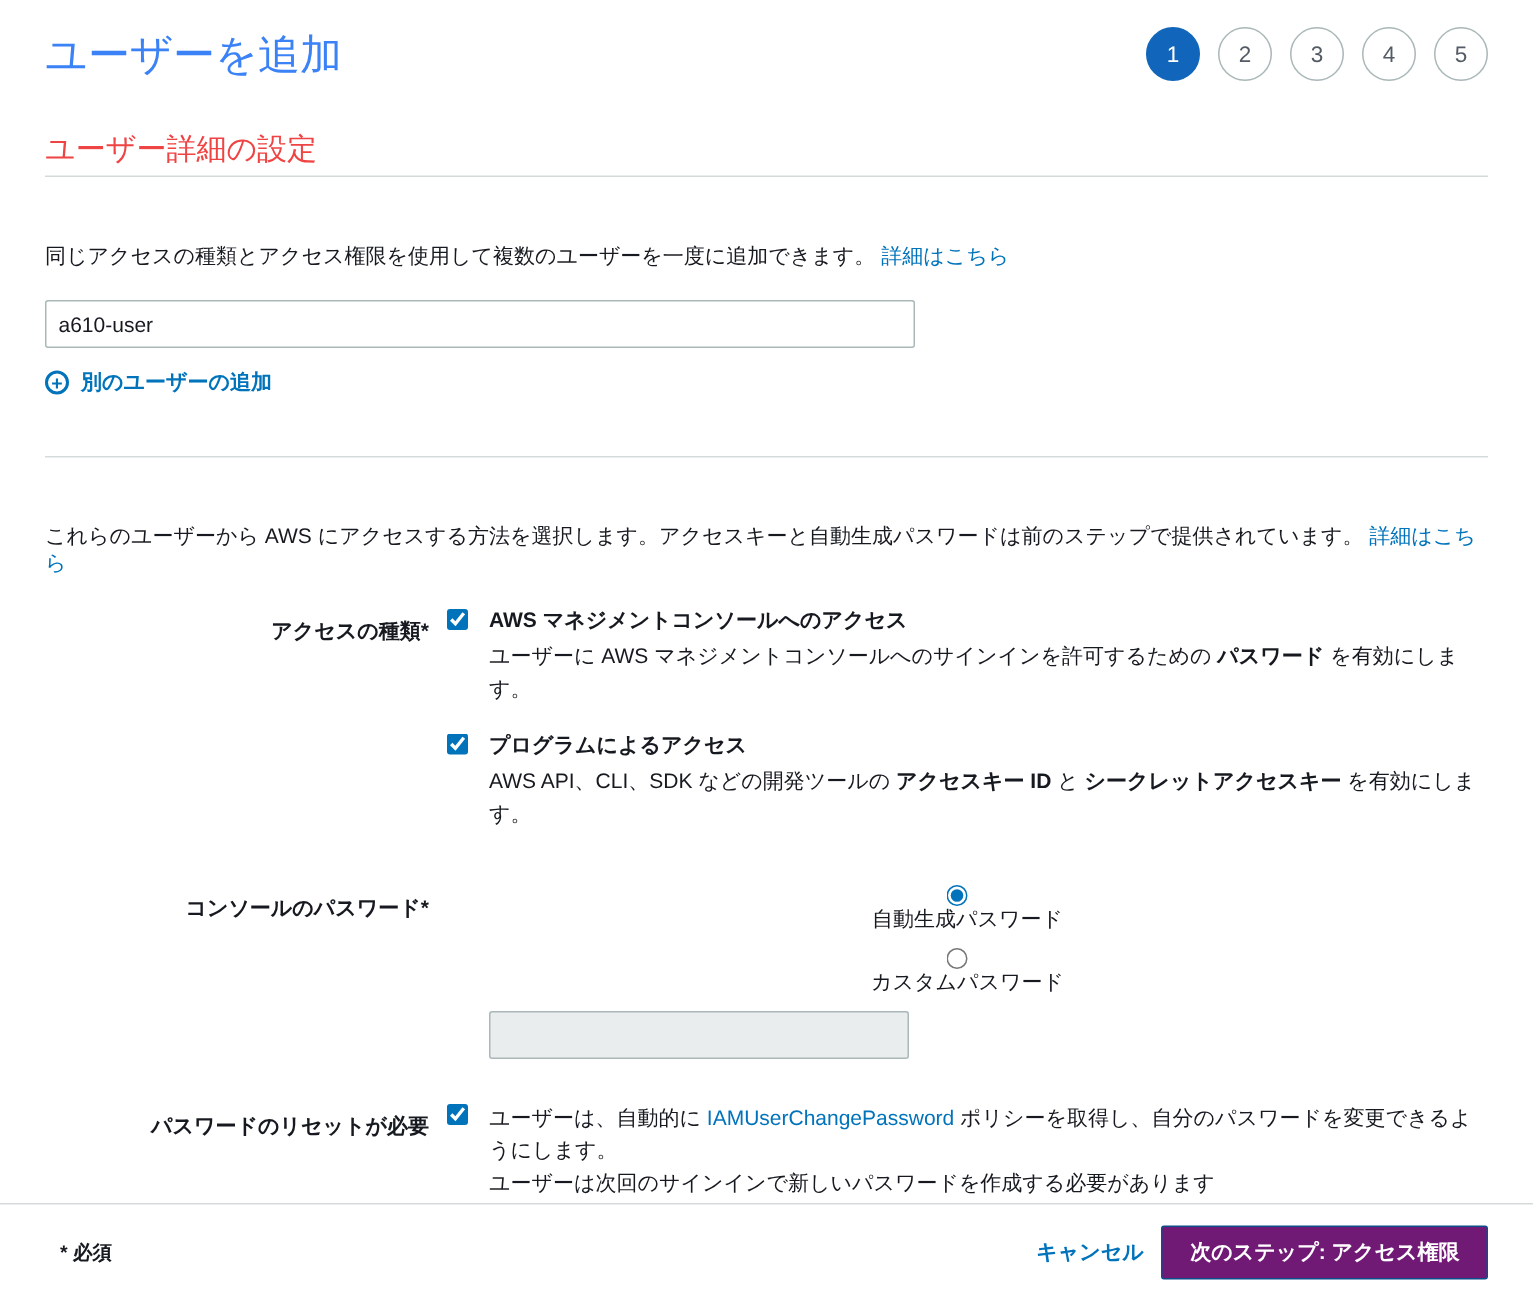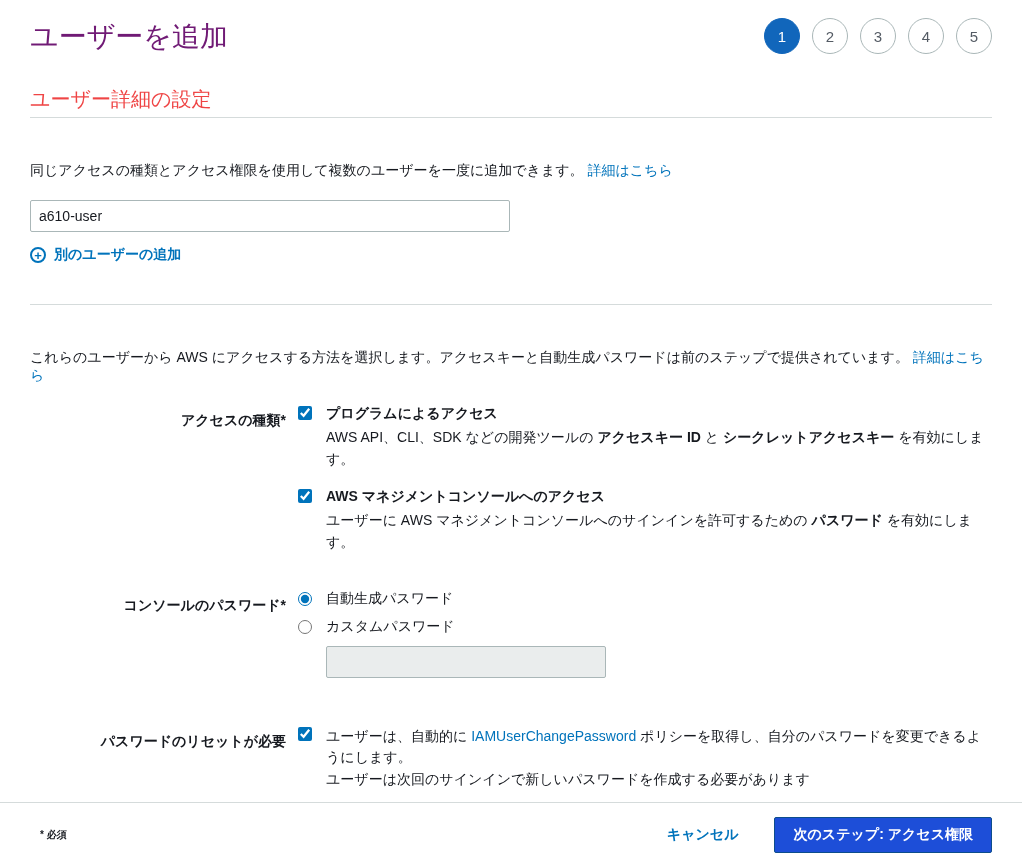--- a/index.html
+++ b/index.html
@@ -15,21 +15,21 @@
     }
     .header-row {
       display: flex;
       justify-content: space-between;
       align-items: flex-start;
       margin-bottom: 30px;
     }
     .page-title {
       font-size: 28px;
       font-weight: 400;
-      color: #701a75;
+      color: #3b82f6;
     }
     .steps {
       display: flex;
       gap: 12px;
     }
     .step {
       width: 36px;
       height: 36px;
       border-radius: 50%;
       border: 1px solid #aab7b8;
@@ -75,21 +75,21 @@
       text-align: right;
       font-weight: 700;
       padding-right: 12px;
       padding-top: 7px;
       color: #16191f;
     }
     .form-control {
       flex: 1;
     }
     .text-input {
-      width: 480px;
+      width: 580px;
       height: 32px;
       border: 1px solid #aab7b8;
       border-radius: 2px;
       padding: 0 8px;
       font-size: 14px;
       color: #16191f;
     }
     .add-user-link {
       display: flex;
       align-items: center;
@@ -129,66 +129,67 @@
       cursor: pointer;
     }
     .checkbox-content { flex: 1; }
     .checkbox-title { font-weight: 700; margin-bottom: 4px; }
     .checkbox-desc { color: #16191f; line-height: 1.55; }
     .bold { font-weight: 700; }
     .radio-row {
       display: flex;
       align-items: center;
       margin-bottom: 10px;
+      flex-direction: column;
     }
     .radio {
       width: 14px;
       height: 14px;
       margin-right: 14px;
       accent-color: #0073bb;
       cursor: pointer;
     }
     .radio-label { color: #16191f; }
     .disabled-input {
       width: 280px;
       height: 32px;
       border: 1px solid #aab7b8;
       background: #eaeded;
       border-radius: 2px;
       margin-top: 6px;
       margin-left: 28px;
     }
-    .reset-section { margin-top: 48px; }
+    .reset-section { margin-top: 29px; }
     .footer {
       position: absolute;
       bottom: 0;
       left: 0;
       right: 0;
       border-top: 1px solid #d5dbdb;
       padding: 14px 30px 14px 40px;
       display: flex;
       justify-content: space-between;
       align-items: center;
     }
     .required-note {
       font-weight: 700;
-      font-size: 10px;
+      font-size: 13px;
     }
     .footer-actions {
       display: flex;
-      gap: 36px;
+      gap: 12px;
       align-items: center;
     }
     .cancel-link {
       color: #0073bb;
       font-weight: 700;
       cursor: pointer;
     }
     .next-button {
-      background: #1d4ed8;
+      background: #701a75;
       color: #fff;
       border: 1px solid #0d4d8c;
       padding: 8px 18px;
       font-weight: 700;
       font-size: 14px;
       border-radius: 2px;
       cursor: pointer;
     }
   </style>
 </head>
@@ -230,35 +231,35 @@
   </p>
 
   <div class="form-row">
     <div class="form-label">アクセスの種類*</div>
     <div class="form-control">
       <div class="checkbox-row">
         <div class="checkbox-cell">
           <input type="checkbox" class="checkbox" checked="" style="">
         </div>
         <div class="checkbox-content">
+          <div class="checkbox-title">AWS マネジメントコンソールへのアクセス</div>
+          <div class="checkbox-desc">
+            <span>ユーザーに AWS マネジメントコンソールへのサインインを許可するための </span><span class="bold">パスワード</span><span> を有効にします。</span>
+          </div>
+        </div>
+      </div>
+
+      <div class="checkbox-row">
+        <div class="checkbox-cell">
+          <input type="checkbox" class="checkbox" checked="" style="">
+        </div>
+        <div class="checkbox-content">
           <div class="checkbox-title">プログラムによるアクセス</div>
           <div class="checkbox-desc">
             <span>AWS API、CLI、SDK などの開発ツールの </span><span class="bold">アクセスキー ID</span><span> と </span><span class="bold">シークレットアクセスキー</span><span> を有効にします。</span>
-          </div>
-        </div>
-      </div>
-
-      <div class="checkbox-row">
-        <div class="checkbox-cell">
-          <input type="checkbox" class="checkbox" checked="" style="">
-        </div>
-        <div class="checkbox-content">
-          <div class="checkbox-title">AWS マネジメントコンソールへのアクセス</div>
-          <div class="checkbox-desc">
-            <span>ユーザーに AWS マネジメントコンソールへのサインインを許可するための </span><span class="bold">パスワード</span><span> を有効にします。</span>
           </div>
         </div>
       </div>
     </div>
   </div>
 
   <div class="form-row">
     <div class="form-label">コンソールのパスワード*</div>
     <div class="form-control">
       <div class="radio-row">

